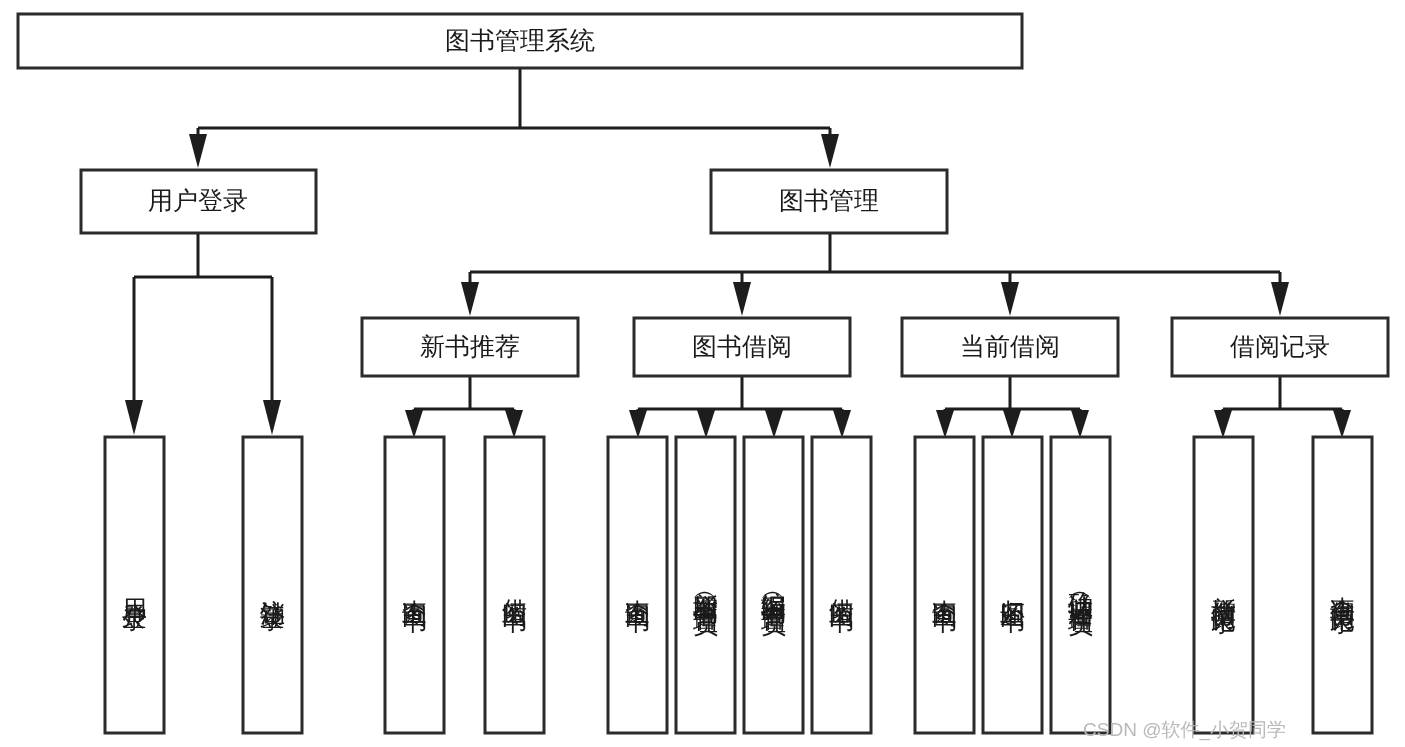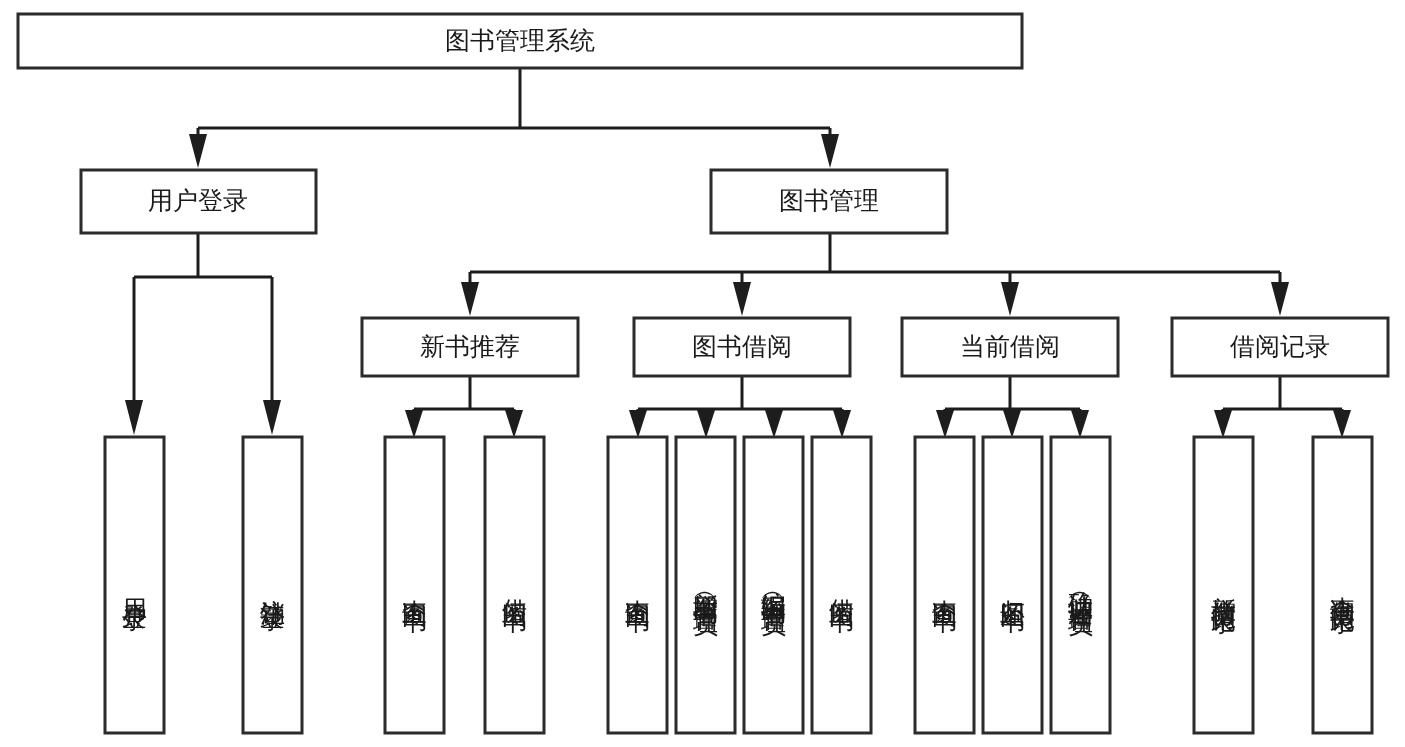--- a/index.html
+++ b/index.html
@@ -240,13 +240,14 @@
     <span class="vert-label">确认归还（管理员）</span>
   </div>
 
   <div class="vert-label-wrap" style="left:1194px; top:437px; width:59px; height:296px;">
     <span class="vert-label">新增借阅记录</span>
   </div>
   <div class="vert-label-wrap" style="left:1313px; top:437px; width:59px; height:296px;">
     <span class="vert-label">查询借阅记录</span>
   </div>
 
+  <div class="watermark">CSDN @软件_小贺同学</div>
 </div>
 
 </body></html>

